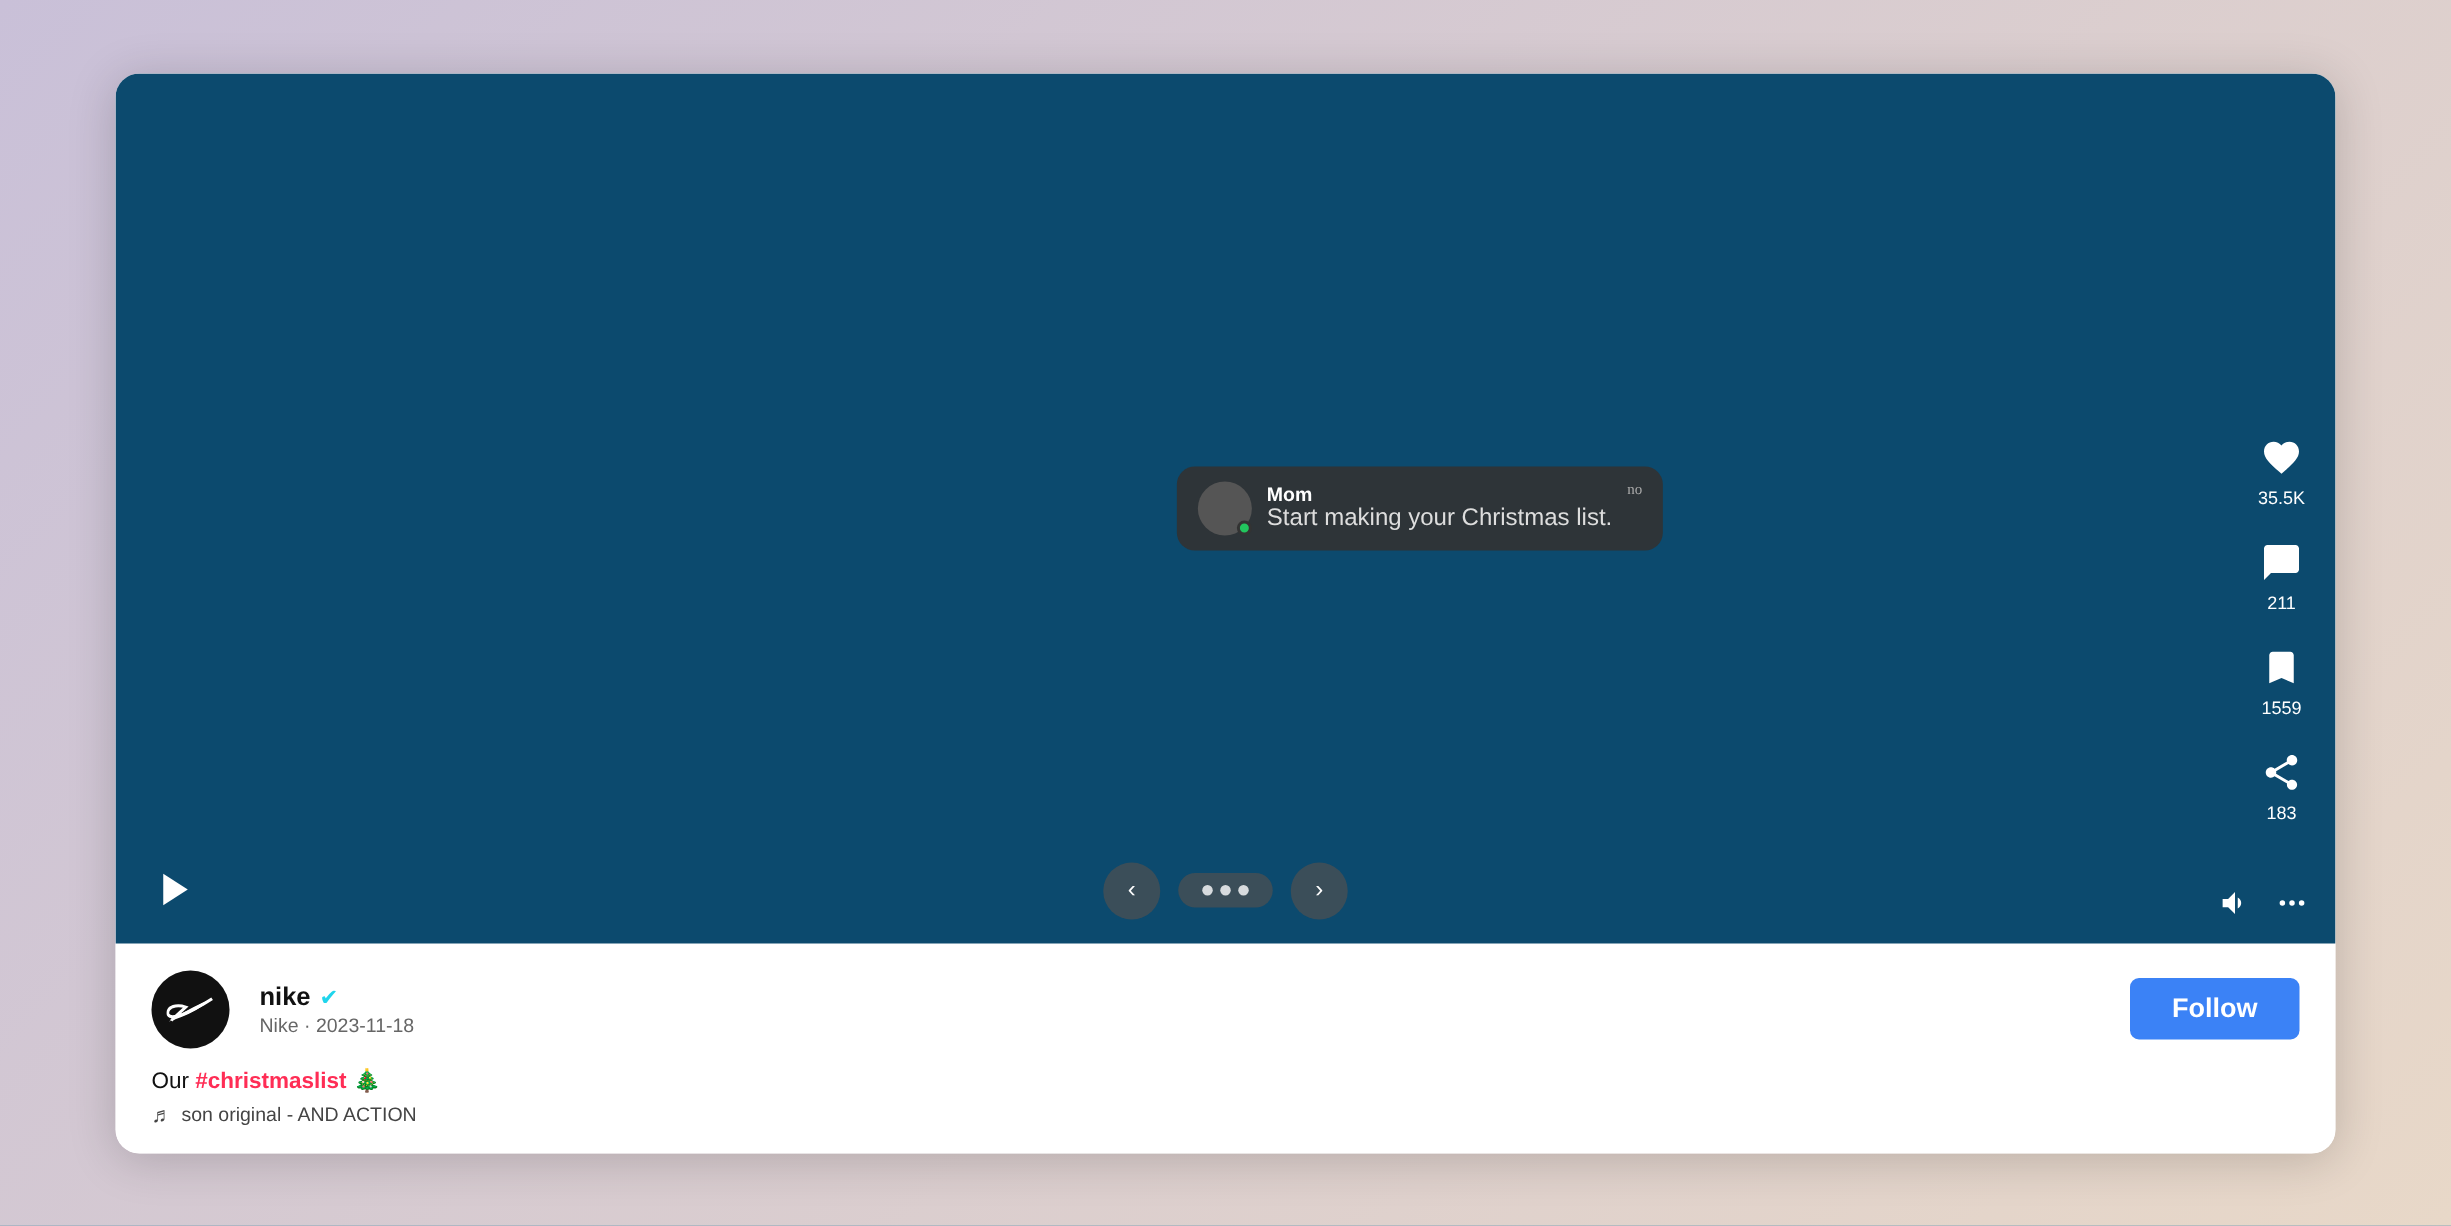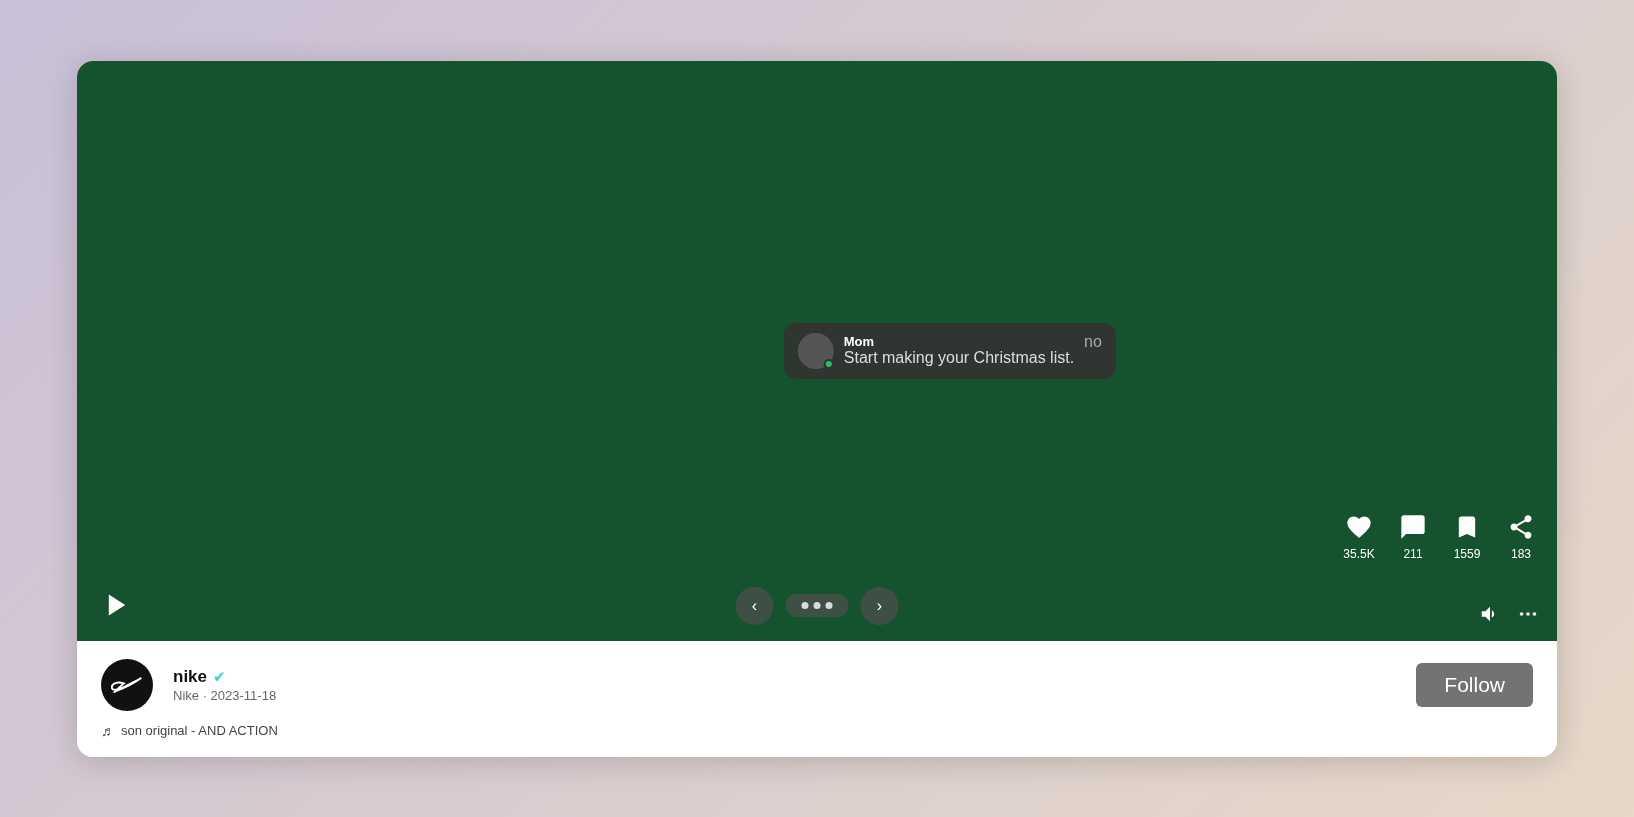--- a/index.html
+++ b/index.html
@@ -18,21 +18,21 @@
       border-radius: 16px;
       overflow: hidden;
       width: 1480px;
       max-width: 98vw;
       box-shadow: 0 4px 32px rgba(0,0,0,0.18);
     }
 
     
     .video-container {
       position: relative;
-      background: #14532d;
+      background: #0c4a6e;
       width: 100%;
       height: 580px;
     }
 
     .play-btn {
       position: absolute;
       bottom: 20px;
       left: 24px;
       width: 32px;
       height: 32px;
@@ -95,23 +95,24 @@
       color: #fff;
     }
 
     .notif-message {
       font-size: 16px;
       color: #ddd;
     }
 
     .notif-time {
       color: #aaa;
-      font-size: 16px;
+      font-size: 10px;
       margin-left: auto;
       align-self: flex-start;
+      font-family: Liberation Serif, serif;
     }
 
     
     .video-controls-bottom {
       position: absolute;
       bottom: 16px;
       left: 50%;
       transform: translateX(-50%);
       display: flex;
       align-items: center;
@@ -150,21 +151,21 @@
       border-radius: 50%;
       opacity: 0.8;
     }
 
     
     .video-actions {
       position: absolute;
       right: 18px;
       bottom: 80px;
       display: flex;
-      flex-direction: row;
+      flex-direction: column;
       align-items: center;
       gap: 18px;
     }
 
     .action-item {
       display: flex;
       flex-direction: column;
       align-items: center;
       gap: 2px;
       cursor: pointer;
@@ -258,27 +259,27 @@
       font-size: 15px;
     }
 
     .user-handle-date {
       font-size: 13px;
       color: #666;
       margin-top: 1px;
     }
 
     .follow-btn {
-      background: #737373;
+      background: #3b82f6;
       color: #fff;
       border: none;
       border-radius: 6px;
       padding: 10px 28px;
-      font-size: 21px;
-      font-weight: 400;
+      font-size: 18px;
+      font-weight: 700;
       cursor: pointer;
       margin-left: auto;
     }
 
     .caption-row {
       font-size: 15px;
       color: #111;
       margin-bottom: 6px;
     }
 
@@ -404,20 +405,23 @@
         </div>
         <div class="user-handle-date">
           <span>Nike</span>
           <span> · </span>
           <span>2023-11-18</span>
         </div>
       </div>
       <button class="follow-btn">Follow</button>
     </div>
 
+    <div class="caption-row">
+      <span>Our </span><span class="hashtag">#christmaslist</span> <span>🎄</span>
+    </div>
 
     <div class="music-row">
       <span class="music-icon">♬</span>
       <span>son original - AND ACTION</span>
     </div>
   </div>
 
 </div>
 
 </body></html>

